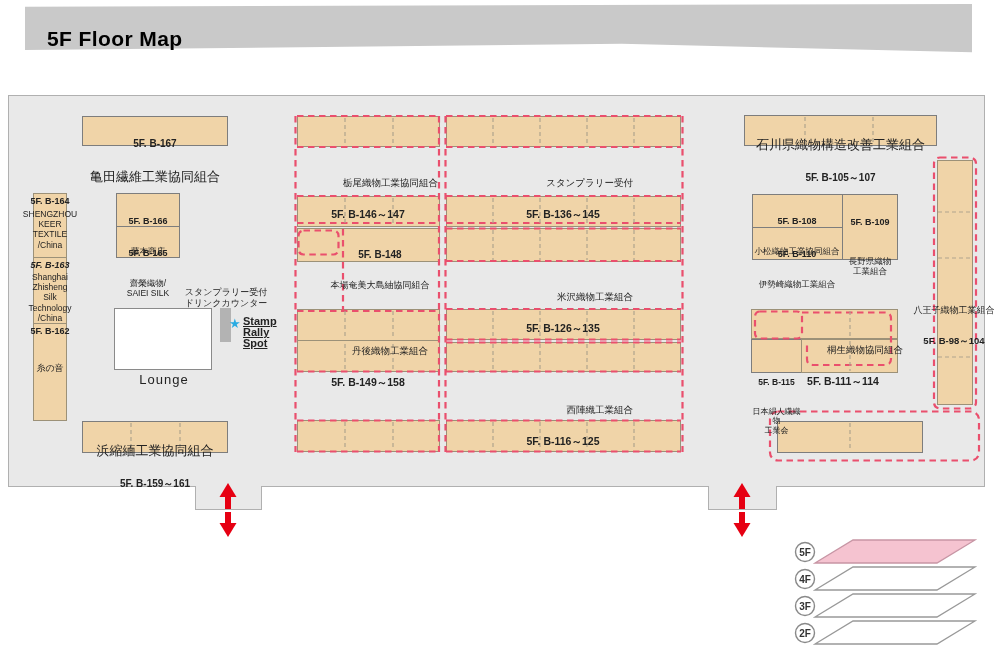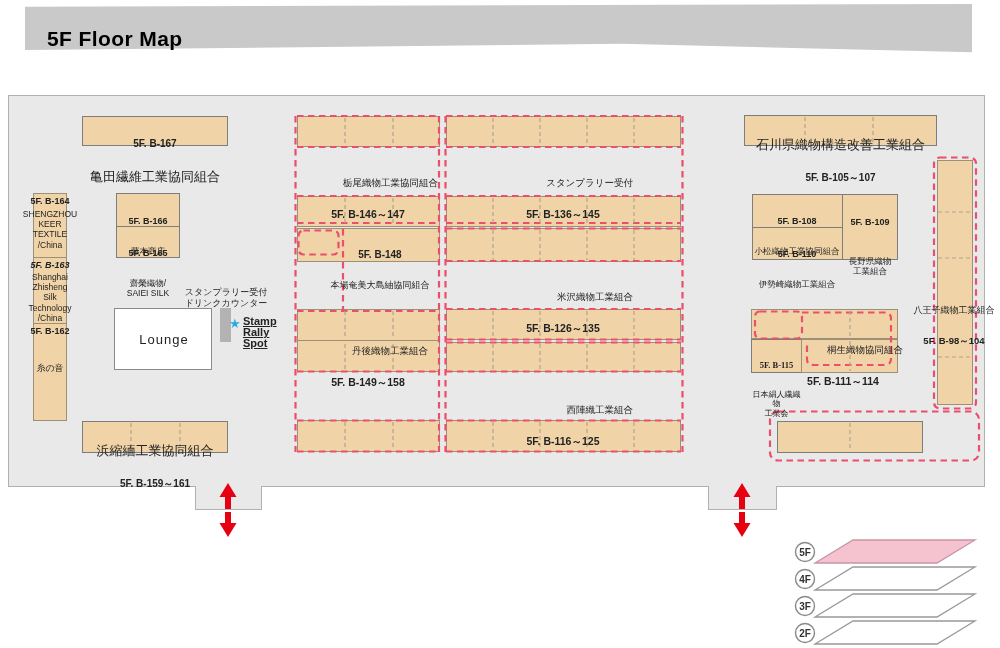--- a/index.html
+++ b/index.html
@@ -18,21 +18,21 @@
   .code{font-weight:bold;font-size:10px;}
   .code-s{font-weight:bold;font-size:9px;}
   .code-xs{font-weight:bold;font-size:8.5px;}
   .name{font-size:13px;}
   .name-s{font-size:8.5px;}
   .name-xs{font-size:8px;}
   .aisle .name{font-size:9.5px;text-align:right;}
   .aisle .code{font-size:10.5px;}
   .divider{position:absolute;border-top:1px solid #9c9178;}
   .vdivider{position:absolute;border-left:1px solid #7d7d7d;}
-  .lounge-label{font-size:13px;letter-spacing:1px;line-height:62px;}
+  .lounge-label{font-size:13px;letter-spacing:1px;line-height:62px;margin-top:40px;}
   .counter-label{font-size:9px;line-height:1.25;}
   .star{position:absolute;color:#29abe2;font-size:13px;z-index:6;}
   .stamp{position:absolute;font-size:11px;font-weight:600;line-height:1.02;z-index:6;text-align:left;white-space:pre-line;text-decoration:underline;}
   svg.overlay{position:absolute;left:0;top:0;z-index:5;pointer-events:none;}
   svg .floor-item{pointer-events:auto;cursor:pointer;}
   svg text{font-family:"Liberation Sans",sans-serif;}
 </style>
 </head>
 <body>
 
@@ -157,21 +157,21 @@
 工業組合</div>
 </div>
 
 <div class="box" style="left:751px;top:309px;width:147px;height:30px;"></div>
 <div class="box dk" style="left:751px;top:339px;width:51px;height:34px;"></div>
 <div class="box" style="left:801px;top:339px;width:97px;height:34px;"></div>
 <div class="txt aisle" style="left:783px;top:325px;width:120px;">
   <div class="name">桐生織物協同組合</div>
   <div class="code">5F. B-111～114</div>
 </div>
-<div class="txt" style="left:749px;top:341px;width:55px;font-family:Liberation Serif, serif;">
+<div class="txt" style="left:749px;top:358px;width:55px;">
   <div class="code-xs">5F. B-115</div>
   <div class="name-xs" style="white-space:pre-line;">日本絹人繊織物
 工業会</div>
 </div>
 
 <div class="box" style="left:937px;top:160px;width:36px;height:245px;"></div>
 <div class="txt" style="left:904px;top:286px;width:100px;">
   <div class="name" style="font-size:9px;">八王子織物工業組合</div>
   <div class="code" style="font-size:9.5px;">5F. B-98～104</div>
 </div>

